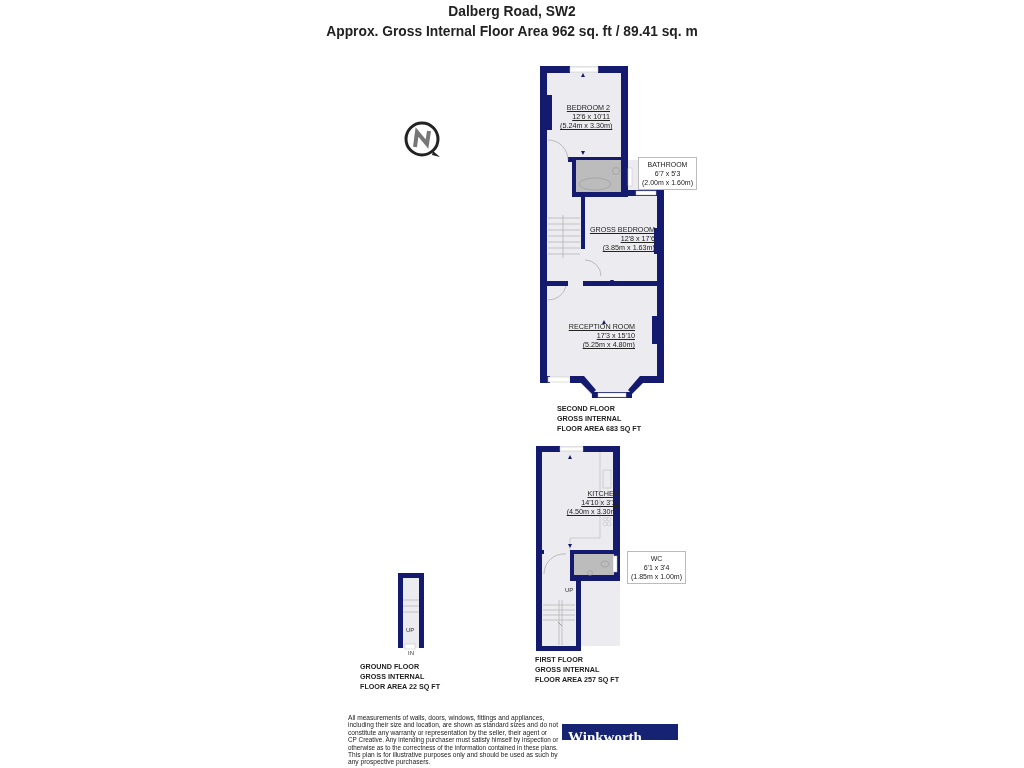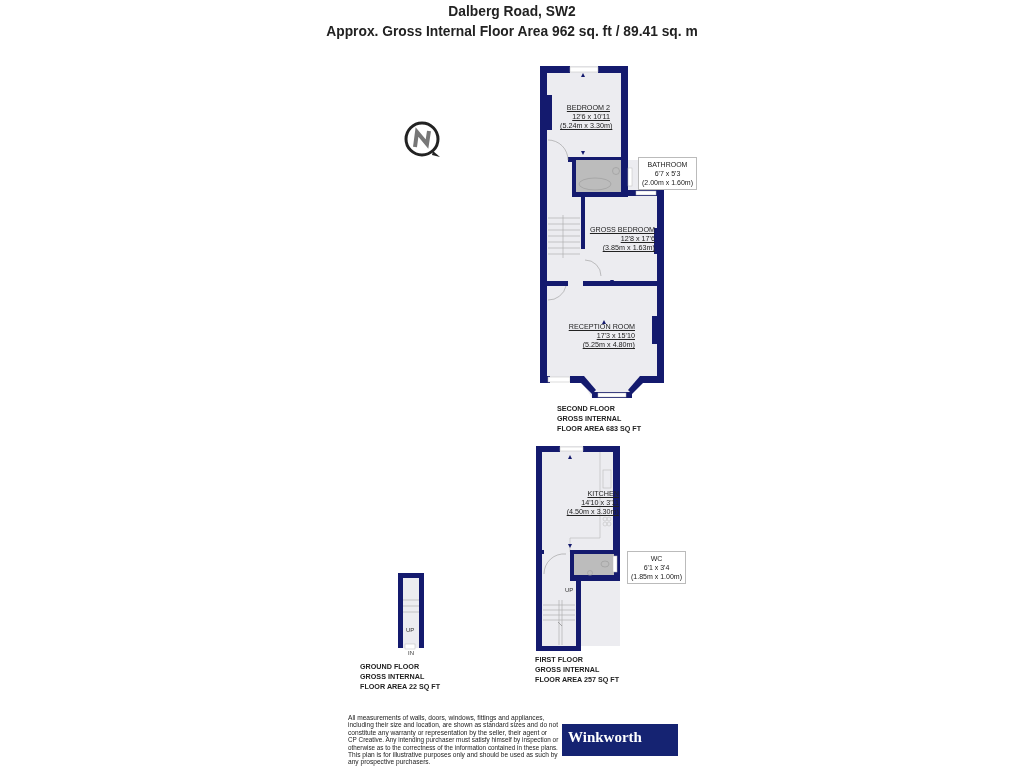--- a/index.html
+++ b/index.html
@@ -6,21 +6,21 @@
   body { width:1024px; height:768px; position:relative; overflow:hidden; font-family:"Liberation Sans", sans-serif; color:#1a1a1a; }
   .title { position:absolute; left:0; width:1024px; text-align:center; font-weight:bold; font-size:15px; color:#222; transform:scaleX(0.92); }
   .title.t1 { top:2px; }
   .title.t2 { top:22px; }
   svg.plan { position:absolute; left:0; top:0; }
   .lbl { position:absolute; text-align:right; font-size:7.2px; line-height:9px; color:#222; white-space:nowrap;text-decoration:underline; }
   .floor-lbl { position:absolute; font-size:7.2px; line-height:10px; font-weight:bold; color:#222; white-space:nowrap; }
   .callout { position:absolute; border:1px solid #bbb; background:#fff; font-size:7px; line-height:9px; text-align:center; padding:2px 3px; color:#222; white-space:nowrap; }
   .disclaimer { position:absolute; left:348px; top:714px; width:210px; font-size:6.6px; line-height:7.4px; color:#222; }
   .disclaimer span { display:block; white-space:nowrap; transform-origin:left; }
-  .brand { position:absolute; left:562px; top:724px; width:116px; height:32px; background:#152372; color:#fff; font-family:"Liberation Serif", serif; font-weight:bold; font-size:15px; line-height:26px; padding-left:6px; box-sizing:border-box; }
+  .brand { position:absolute; left:562px; top:724px; width:116px; height:16px; background:#152372; color:#fff; font-family:"Liberation Serif", serif; font-weight:bold; font-size:15px; line-height:26px; padding-left:6px; box-sizing:border-box; }
   .compass { position:absolute; left:402px; top:119px; width:40px; height:40px; }
   .small-lbl { position:absolute; font-size:6px; color:#333; }
 </style>
 </head>
 <body>
 
 <div class="title t1">Dalberg Road, SW2</div>
 <div class="title t2">Approx. Gross Internal Floor Area 962 sq. ft / 89.41 sq. m</div>
 
 <svg class="plan" width="1024" height="768">

